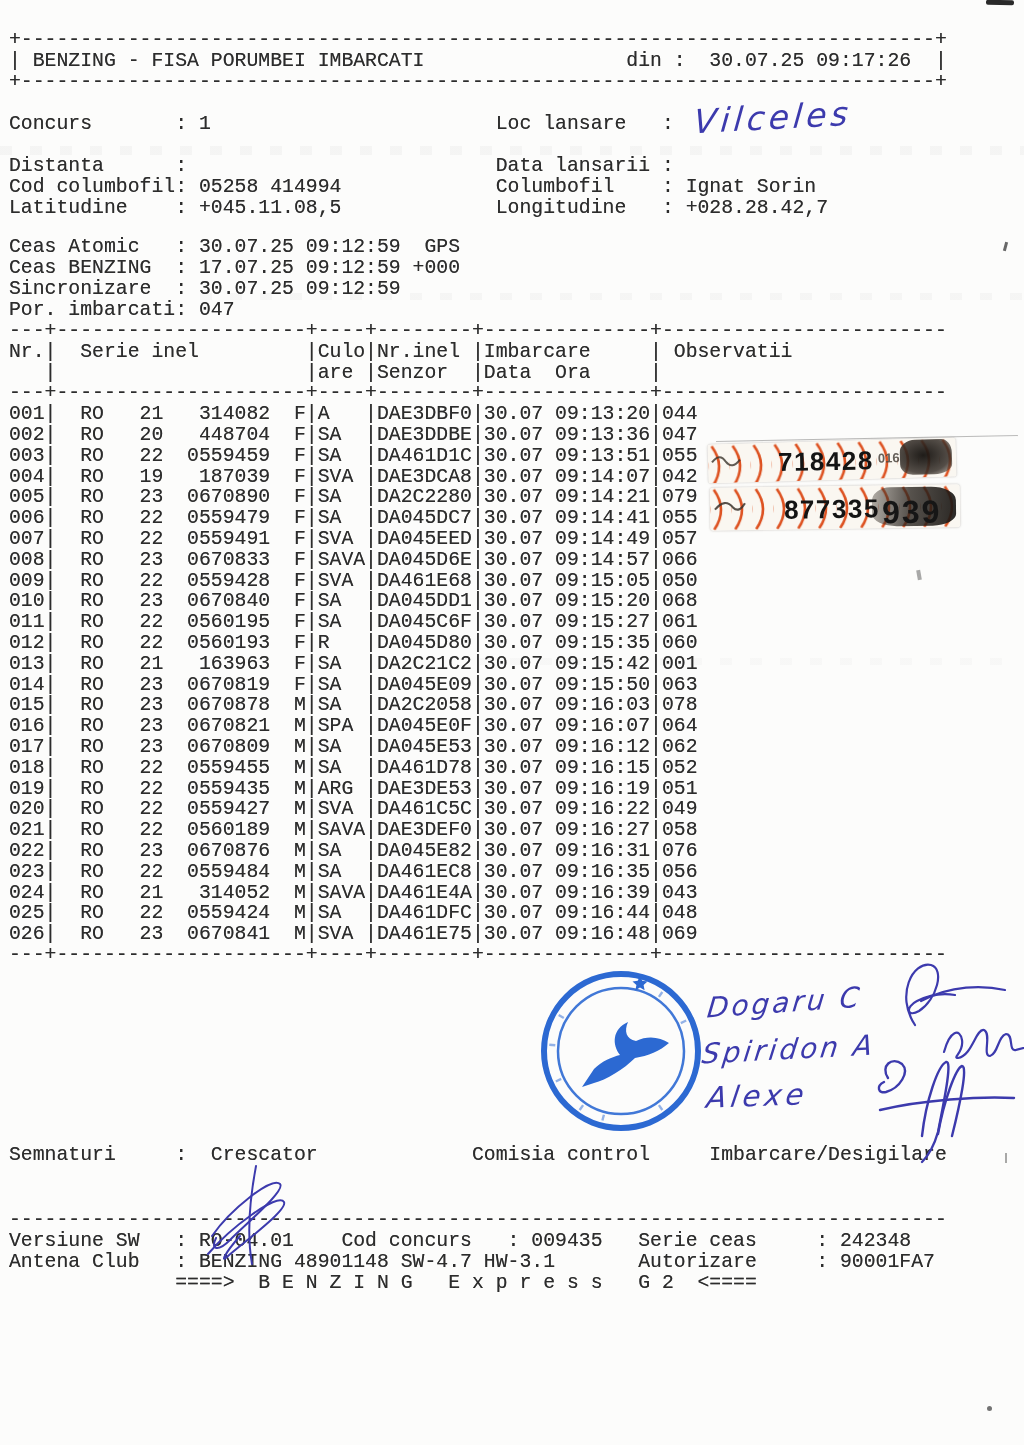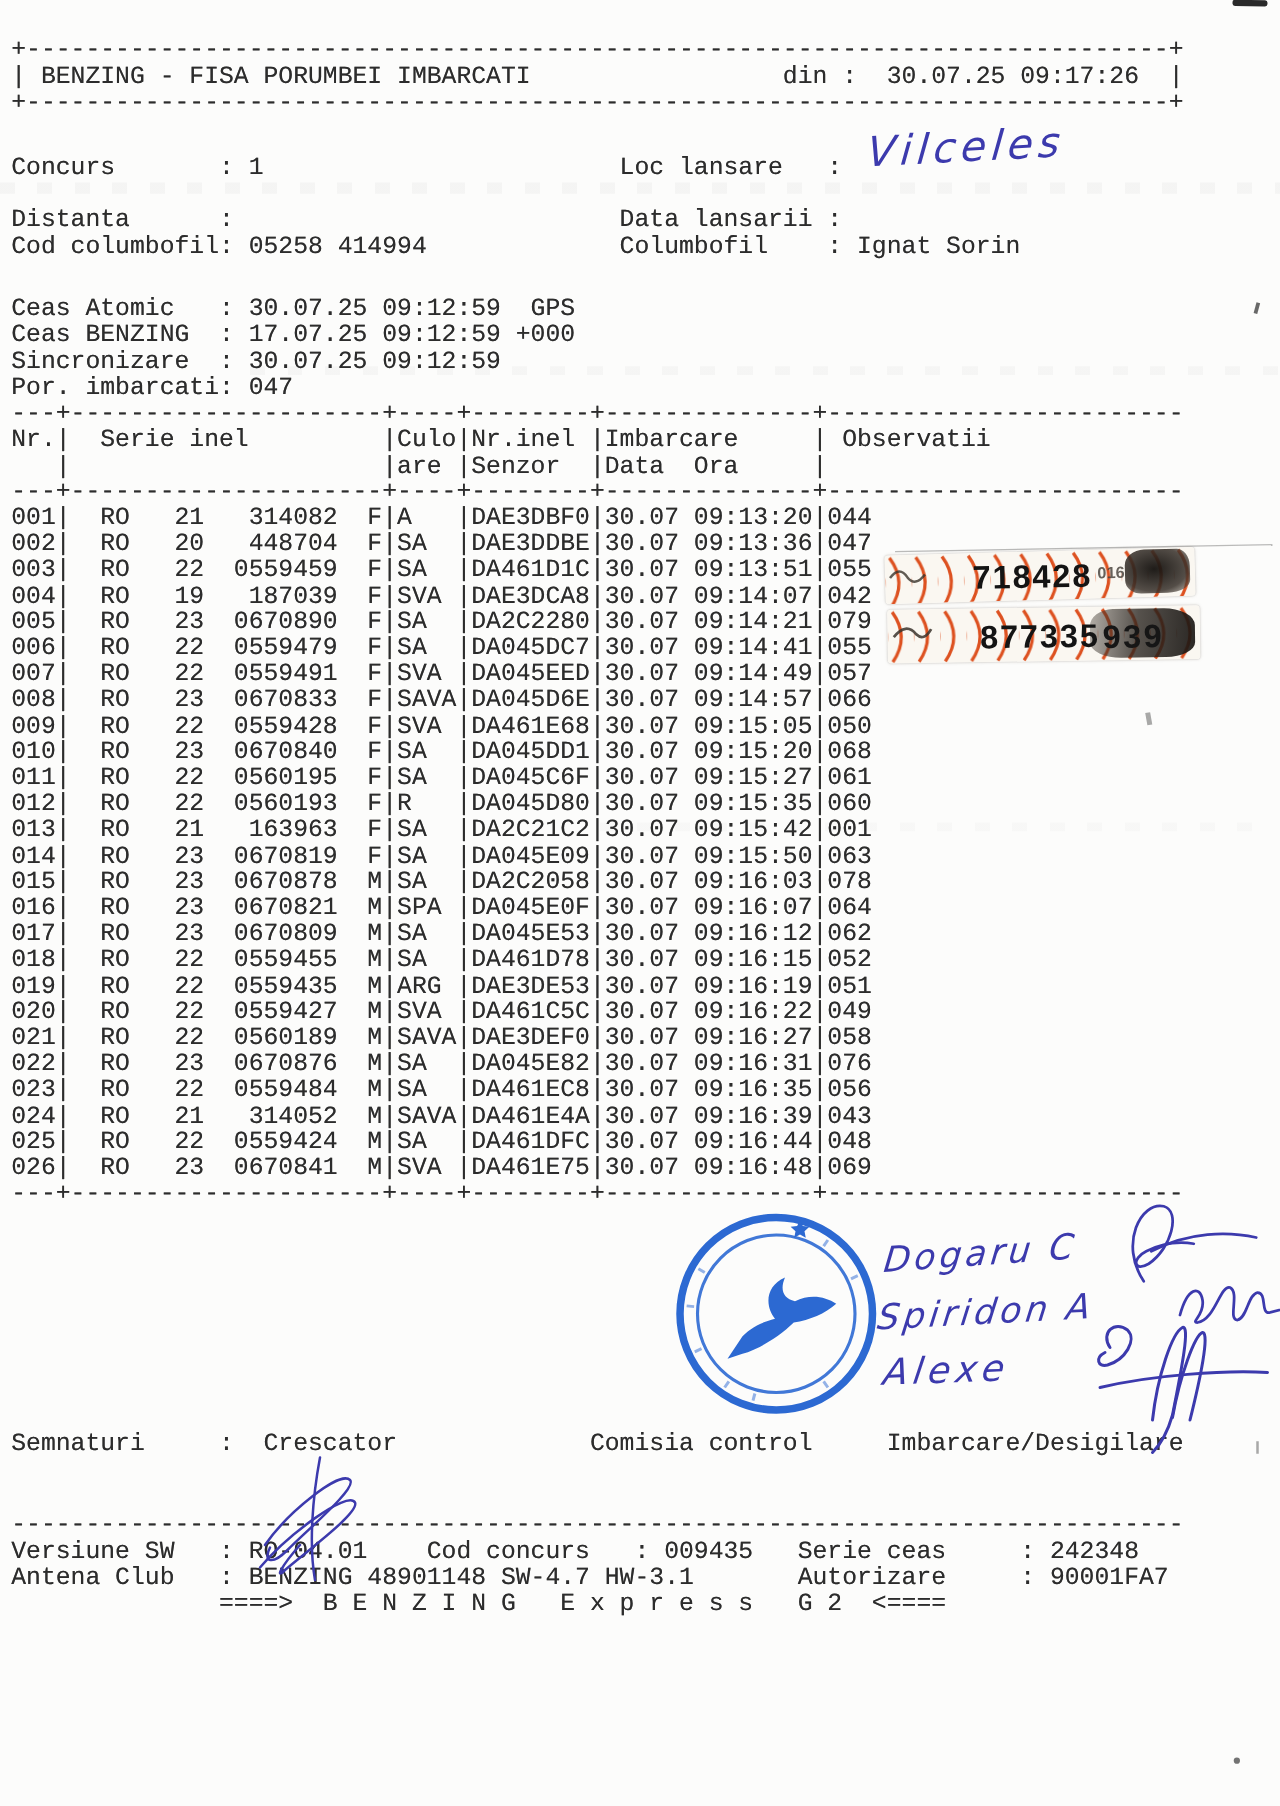--- a/index.html
+++ b/index.html
@@ -19,21 +19,21 @@
   .sticker .sfx{position:absolute;font-family:"Liberation Sans","DejaVu Sans",sans-serif;font-weight:700;z-index:2;}
   .smudge{position:absolute;z-index:1;}
   #sticker1{left:708px;top:441px;width:248px;height:39px;transform:rotate(-1.6deg);}
   #sticker1 .num{left:70px;top:5px;transform:rotate(.6deg);}
   #sticker1 .sfx{left:170px;top:11px;font-size:13px;color:#4c4640;opacity:.85;}
   #sticker1 .smudge{left:192px;top:1px;width:52px;height:35px;z-index:3;
      background:radial-gradient(ellipse at 45% 45%,rgba(22,19,16,.96),rgba(55,48,42,.85) 65%,rgba(80,70,60,.5) 90%,rgba(80,70,60,.15));
      border-radius:30% 20% 35% 25%/35% 40% 28% 30%;}
   #sticker2{left:710px;top:486px;width:250px;height:43px;transform:rotate(-.8deg);}
   #sticker2 .num{left:74px;top:8px;}
-  #sticker2 .sfx{left:172px;top:9px;font-size:26px;letter-spacing:2px;color:#161616;z-index:4;}
+  #sticker2 .sfx{left:172px;top:9px;font-size:32px;letter-spacing:2px;color:#161616;z-index:4;}
   #sticker2 .smudge{left:162px;top:2px;width:84px;height:39px;
      background:linear-gradient(95deg,rgba(70,62,54,.40),rgba(40,35,30,.78) 45%,rgba(25,22,19,.92));
      border-radius:22% 30% 28% 30%/35% 35% 30% 32%;}
   
   .hand{position:absolute;z-index:4;font-family:"DejaVu Sans","Liberation Sans",sans-serif;font-style:italic;
         color:#3c3aad;white-space:nowrap;}
   #hw-loc{left:694px;top:98px;font-size:33px;letter-spacing:4px;transform:rotate(-3deg) skewX(-8deg);}
   #hw-n1{left:707px;top:986px;font-size:28px;letter-spacing:3px;transform:rotate(-4deg) skewX(-10deg);}
   #hw-n2{left:702px;top:1033px;font-size:28px;letter-spacing:3px;transform:rotate(-3deg) skewX(-10deg);}
   #hw-n3{left:707px;top:1079px;font-size:29px;letter-spacing:4px;transform:rotate(-2deg) skewX(-10deg);}
@@ -43,21 +43,21 @@
             transform:rotate(-1.1deg);opacity:.6;z-index:3;}
 </style>
 </head>
 <body>
 
 <div class="noise" style="left:0;top:146px;width:1024px;height:9px;opacity:.5;"></div>
 <div class="noise" style="left:200px;top:293px;width:824px;height:7px;opacity:.45;"></div>
 <div class="noise" style="left:480px;top:658px;width:540px;height:7px;opacity:.3;"></div>
 
 <div class="mono" id="header-box" style="top:30px;"><div>+-----------------------------------------------------------------------------+</div><div>| BENZING - FISA PORUMBEI IMBARCATI                 din :  30.07.25 09:17:26  |</div><div>+-----------------------------------------------------------------------------+</div></div>
-<div class="mono" id="info-block" style="top:124px;"><div>Concurs       : 1                        Loc lansare   : </div><div>&nbsp;</div><div>Distanta      :                          Data lansarii : </div><div>Cod columbofil: 05258 414994             Columbofil    : Ignat Sorin</div></div>
+<div class="mono" id="info-block" style="top:114px;"><div>Concurs       : 1                        Loc lansare   : </div><div>&nbsp;</div><div>Distanta      :                          Data lansarii : </div><div>Cod columbofil: 05258 414994             Columbofil    : Ignat Sorin</div><div>Latitudine    : +045.11.08,5             Longitudine   : +028.28.42,7</div></div>
 <div class="mono" id="clock-block" style="top:237px;"><div>Ceas Atomic   : 30.07.25 09:12:59  GPS</div><div>Ceas BENZING  : 17.07.25 09:12:59 +000</div><div>Sincronizare  : 30.07.25 09:12:59</div><div>Por. imbarcati: 047</div></div>
 <div class="mono" id="table-block" style="top:321px;"><div>---+---------------------+----+--------+--------------+------------------------</div><div>Nr.|  Serie inel         |Culo|Nr.inel |Imbarcare     | Observatii</div><div>   |                     |are |Senzor  |Data  Ora     |</div><div>---+---------------------+----+--------+--------------+------------------------</div><div>001|  RO   21   314082  F|A   |DAE3DBF0|30.07 09:13:20|044</div><div>002|  RO   20   448704  F|SA  |DAE3DDBE|30.07 09:13:36|047</div><div>003|  RO   22  0559459  F|SA  |DA461D1C|30.07 09:13:51|055</div><div>004|  RO   19   187039  F|SVA |DAE3DCA8|30.07 09:14:07|042</div><div>005|  RO   23  0670890  F|SA  |DA2C2280|30.07 09:14:21|079</div><div>006|  RO   22  0559479  F|SA  |DA045DC7|30.07 09:14:41|055</div><div>007|  RO   22  0559491  F|SVA |DA045EED|30.07 09:14:49|057</div><div>008|  RO   23  0670833  F|SAVA|DA045D6E|30.07 09:14:57|066</div><div>009|  RO   22  0559428  F|SVA |DA461E68|30.07 09:15:05|050</div><div>010|  RO   23  0670840  F|SA  |DA045DD1|30.07 09:15:20|068</div><div>011|  RO   22  0560195  F|SA  |DA045C6F|30.07 09:15:27|061</div><div>012|  RO   22  0560193  F|R   |DA045D80|30.07 09:15:35|060</div><div>013|  RO   21   163963  F|SA  |DA2C21C2|30.07 09:15:42|001</div><div>014|  RO   23  0670819  F|SA  |DA045E09|30.07 09:15:50|063</div><div>015|  RO   23  0670878  M|SA  |DA2C2058|30.07 09:16:03|078</div><div>016|  RO   23  0670821  M|SPA |DA045E0F|30.07 09:16:07|064</div><div>017|  RO   23  0670809  M|SA  |DA045E53|30.07 09:16:12|062</div><div>018|  RO   22  0559455  M|SA  |DA461D78|30.07 09:16:15|052</div><div>019|  RO   22  0559435  M|ARG |DAE3DE53|30.07 09:16:19|051</div><div>020|  RO   22  0559427  M|SVA |DA461C5C|30.07 09:16:22|049</div><div>021|  RO   22  0560189  M|SAVA|DAE3DEF0|30.07 09:16:27|058</div><div>022|  RO   23  0670876  M|SA  |DA045E82|30.07 09:16:31|076</div><div>023|  RO   22  0559484  M|SA  |DA461EC8|30.07 09:16:35|056</div><div>024|  RO   21   314052  M|SAVA|DA461E4A|30.07 09:16:39|043</div><div>025|  RO   22  0559424  M|SA  |DA461DFC|30.07 09:16:44|048</div><div>026|  RO   23  0670841  M|SVA |DA461E75|30.07 09:16:48|069</div><div>---+---------------------+----+--------+--------------+------------------------</div></div>
 <div class="mono" id="sig-block" style="top:1145px;"><div>Semnaturi     :  Crescator             Comisia control     Imbarcare/Desigilare</div></div>
 <div class="mono" id="footer-block" style="top:1210px;"><div>-------------------------------------------------------------------------------</div><div>Versiune SW   : RO-04.01    Cod concurs   : 009435   Serie ceas     : 242348</div><div>Antena Club   : BENZING 48901148 SW-4.7 HW-3.1       Autorizare     : 90001FA7</div><div>              ====&gt;  B E N Z I N G   E x p r e s s   G 2  &lt;====</div></div>
 
 <svg width="0" height="0" style="position:absolute" aria-hidden="true">
   <defs>
     <pattern id="chevp" width="21" height="44" patternUnits="userSpaceOnUse">
       <path d="M4 2 q14 20 0 40" fill="none" stroke="#dd5120" stroke-width="2.6"></path>
       <path d="M-8 2 q14 20 0 40" fill="none" stroke="#dd5120" stroke-width="2.6"></path>

